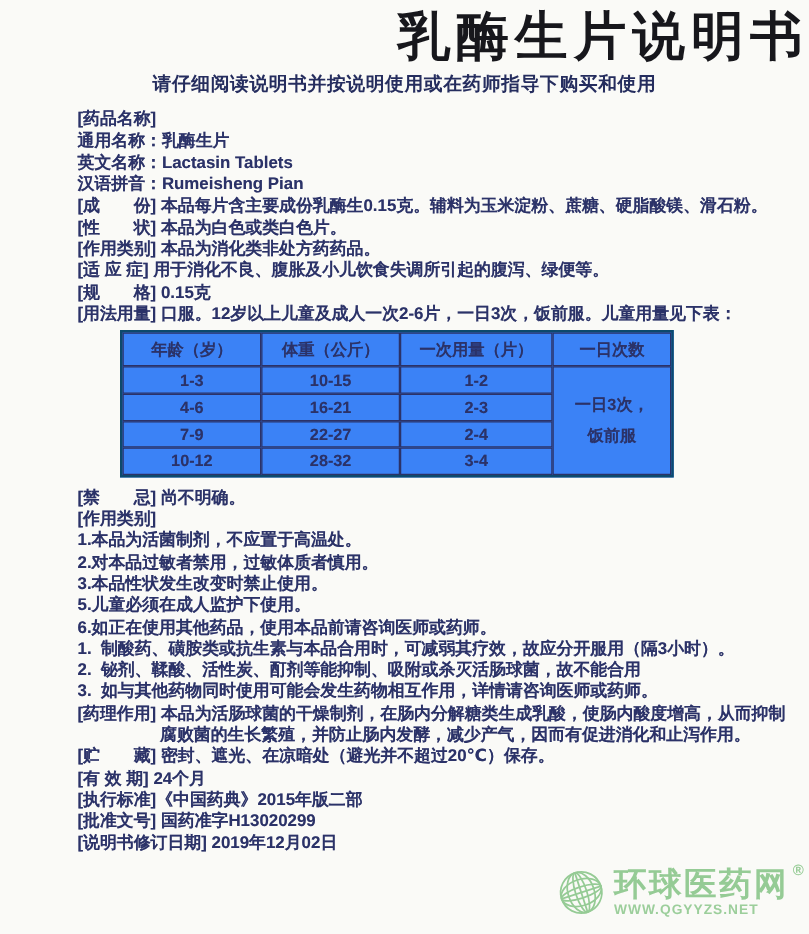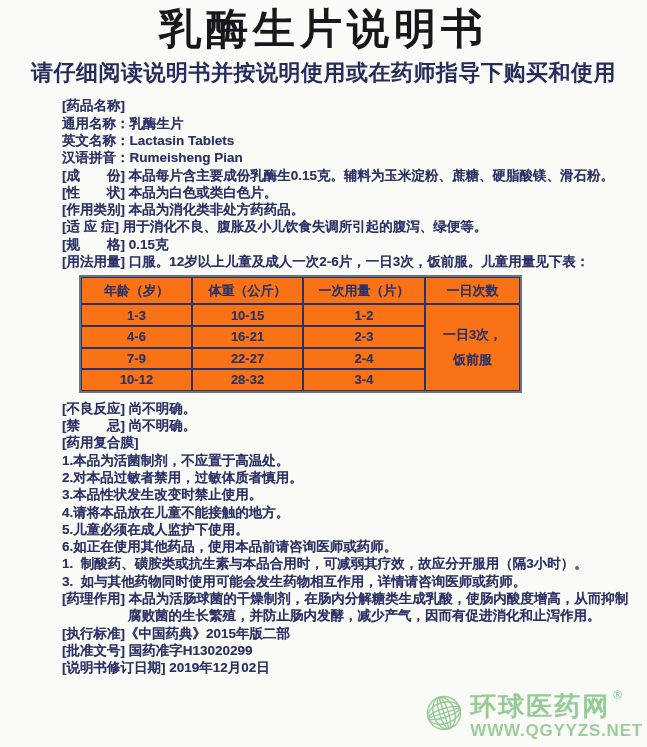--- a/index.html
+++ b/index.html
@@ -10,30 +10,30 @@
     overflow:hidden;
     position:relative;
   }
   .page{
     width:647px;height:747px;
     position:relative;
     color:#2b3268;
   }
   .doc-title{
     margin:4px 0 0 0;
-    text-align:center;
+    text-align:right;
     font-size:42px;
     font-weight:800;
     letter-spacing:5px;
     color:#17171c;
     line-height:1.2;
   }
   .doc-subtitle{
     text-align:center;
-    font-size:22px;
+    font-size:15px;
     font-weight:700;
     letter-spacing:0.5px;
     margin-top:4px;
     color:#252d5e;
   }
   .body-text{
     margin-top:9px;
     padding:0 6px 0 62px;
   }
   .line{
@@ -42,24 +42,24 @@
     line-height:17.3px;
     white-space:pre-wrap;
     padding-left:66px;
     text-indent:-66px;
     text-shadow:0 0 0.5px rgba(43,50,104,0.45);
   }
   .dose-table{
     display:grid;
     grid-template-columns:111px 111px 122px 95px;
     grid-template-rows:27px repeat(4,21.6px);
-    margin:5px 0 7px 17px;
-    border:2px solid #737373;
+    margin:5px 0 7px 34px;
+    border:2px solid #0c4a6e;
     width:439px;
-    background:#f97316;
+    background:#3b82f6;
   }
   .dose-table .th,.dose-table .td{
     border:1px solid #2b3268;
     display:flex;align-items:center;justify-content:center;
     font-size:13px;font-weight:700;
     text-shadow:0 0 0.5px rgba(43,50,104,0.45);
   }
   .trow{display:contents;}
   .thead-wrap{display:contents;}
   .tbody-wrap{display:contents;}
@@ -85,21 +85,21 @@
   .wm-name-row{display:flex;align-items:flex-start;}
   .wm-name{
     font-size:26px;font-weight:800;
     color:#84c384;letter-spacing:2px;
   }
   .wm-reg{
     font-size:12px;color:#84c384;font-weight:700;
     margin-left:3px;margin-top:-4px;
   }
   .wm-url{
-    font-size:17px;font-weight:700;
+    font-size:11px;font-weight:700;
     color:#8cc78c;letter-spacing:0.8px;
     margin-top:3px;
   }
 </style>
 </head>
 <body>
 
 <div class="page">
 
   <h1 class="doc-title">乳酶生片说明书</h1>
@@ -145,32 +145,33 @@
           <div class="td">2-4</div>
         </div><div class="trow">
           <div class="td">10-12</div>
           <div class="td">28-32</div>
           <div class="td">3-4</div>
         </div></div>
     </div>
 
     <div>
 
-    <div class="line">[不良反应] 尚不明确。</div>
         <div class="line">[禁　　忌] 尚不明确。</div>
-        <div class="line">[药用复合膜]</div>
+        <div class="line">[作用类别]</div>
         <div class="line">1.本品为活菌制剂，不应置于高温处。</div>
         <div class="line">2.对本品过敏者禁用，过敏体质者慎用。</div>
         <div class="line">3.本品性状发生改变时禁止使用。</div>
-        <div class="line">4.请将本品放在儿童不能接触的地方。</div>
         <div class="line">5.儿童必须在成人监护下使用。</div>
         <div class="line">6.如正在使用其他药品，使用本品前请咨询医师或药师。</div>
         <div class="line">1.  制酸药、磺胺类或抗生素与本品合用时，可减弱其疗效，故应分开服用（隔3小时）。</div>
+        <div class="line">2.  铋剂、鞣酸、活性炭、酊剂等能抑制、吸附或杀灭活肠球菌，故不能合用</div>
         <div class="line">3.  如与其他药物同时使用可能会发生药物相互作用，详情请咨询医师或药师。</div>
         <div class="line">[药理作用] 本品为活肠球菌的干燥制剂，在肠内分解糖类生成乳酸，使肠内酸度增高，从而抑制腐败菌的生长繁殖，并防止肠内发酵，减少产气，因而有促进消化和止泻作用。</div>
+        <div class="line">[贮　　藏] 密封、遮光、在凉暗处（避光并不超过20℃）保存。</div>
+        <div class="line">[有 效 期] 24个月</div>
         <div class="line">[执行标准]《中国药典》2015年版二部</div>
         <div class="line">[批准文号] 国药准字H13020299</div>
         <div class="line">[说明书修订日期] 2019年12月02日</div>
       </div>
 
   </div>
 
   <div class="watermark">
     <span>
       <svg width="40" height="40" viewBox="0 0 40 40" style="transform:rotate(-18deg);">

